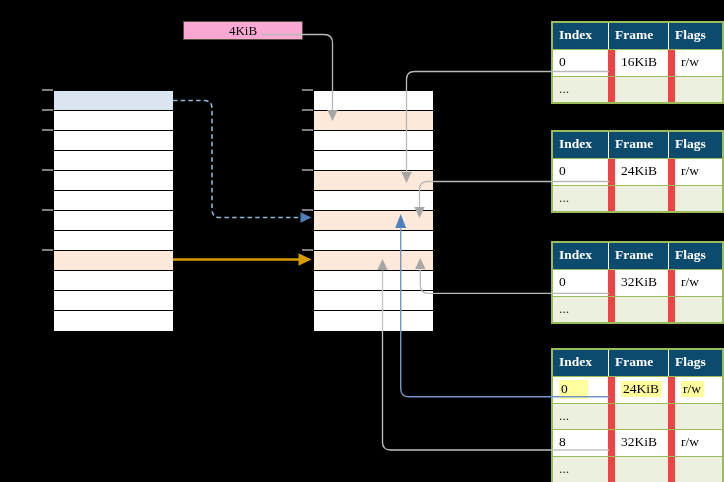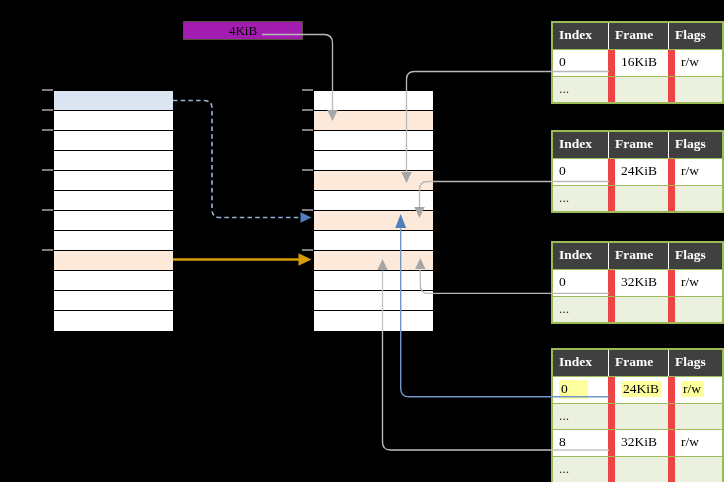--- a/index.html
+++ b/index.html
@@ -3,41 +3,41 @@
 <meta charset="utf-8">
 <style>
   html,body{margin:0;padding:0;background:#000;}
   #stage{
     position:relative;width:724px;height:482px;background:#000;overflow:hidden;
     font-family:"Liberation Serif","DejaVu Serif",serif;
   }
   
   .size-label{
     position:absolute;left:183px;top:21px;width:118px;height:17px;
-    background:#a21caf;border:1px solid #55503c;
+    background:#f9a8d4;border:1px solid #55503c;
     display:flex;align-items:center;justify-content:center;
     font-size:13px;color:#000;line-height:1;
   }
   
   .mem-array{
     position:absolute;top:90px;width:119px;
     border:1.5px solid #000;background:#fff;
   }
   .mem-array .cell{height:20px;border-bottom:1px solid #000;background:#fff;box-sizing:border-box;}
   .mem-array .cell:last-child{border-bottom:none;}
   .cell.blue{background:#dbe5f1;}
   .cell.peach{background:#fde9d9;}
   .tick{position:absolute;width:11px;height:2px;background:#7f7f7f;}
   
   .ptable{
     position:absolute;left:551px;width:173px;
     border:2px solid #9bbb59;background:#fff;box-sizing:border-box;
   }
   .prow{display:grid;grid-template-columns:55px 60px auto;height:26.5px;box-sizing:border-box;}
-  .prow.head{height:26px;background:#404040;}
+  .prow.head{height:26px;background:#0c4a6e;}
   .prow.alt{background:#ebf1de;}
   .prow + .prow{border-top:1.6px solid #9bbb59;}
   .pcell{
     font-size:13.5px;color:#000;padding:3px 0 0 6px;line-height:1.35;
     box-sizing:border-box;overflow:hidden;white-space:nowrap;
   }
   .prow.head .pcell{color:#fff;font-weight:bold;}
   .prow.head .pcell + .pcell{border-left:1.5px solid #fff;}
   .prow:not(.head) .pcell + .pcell{border-left:7px solid #ef4444;}
   .pcell.dots{color:#333;}

